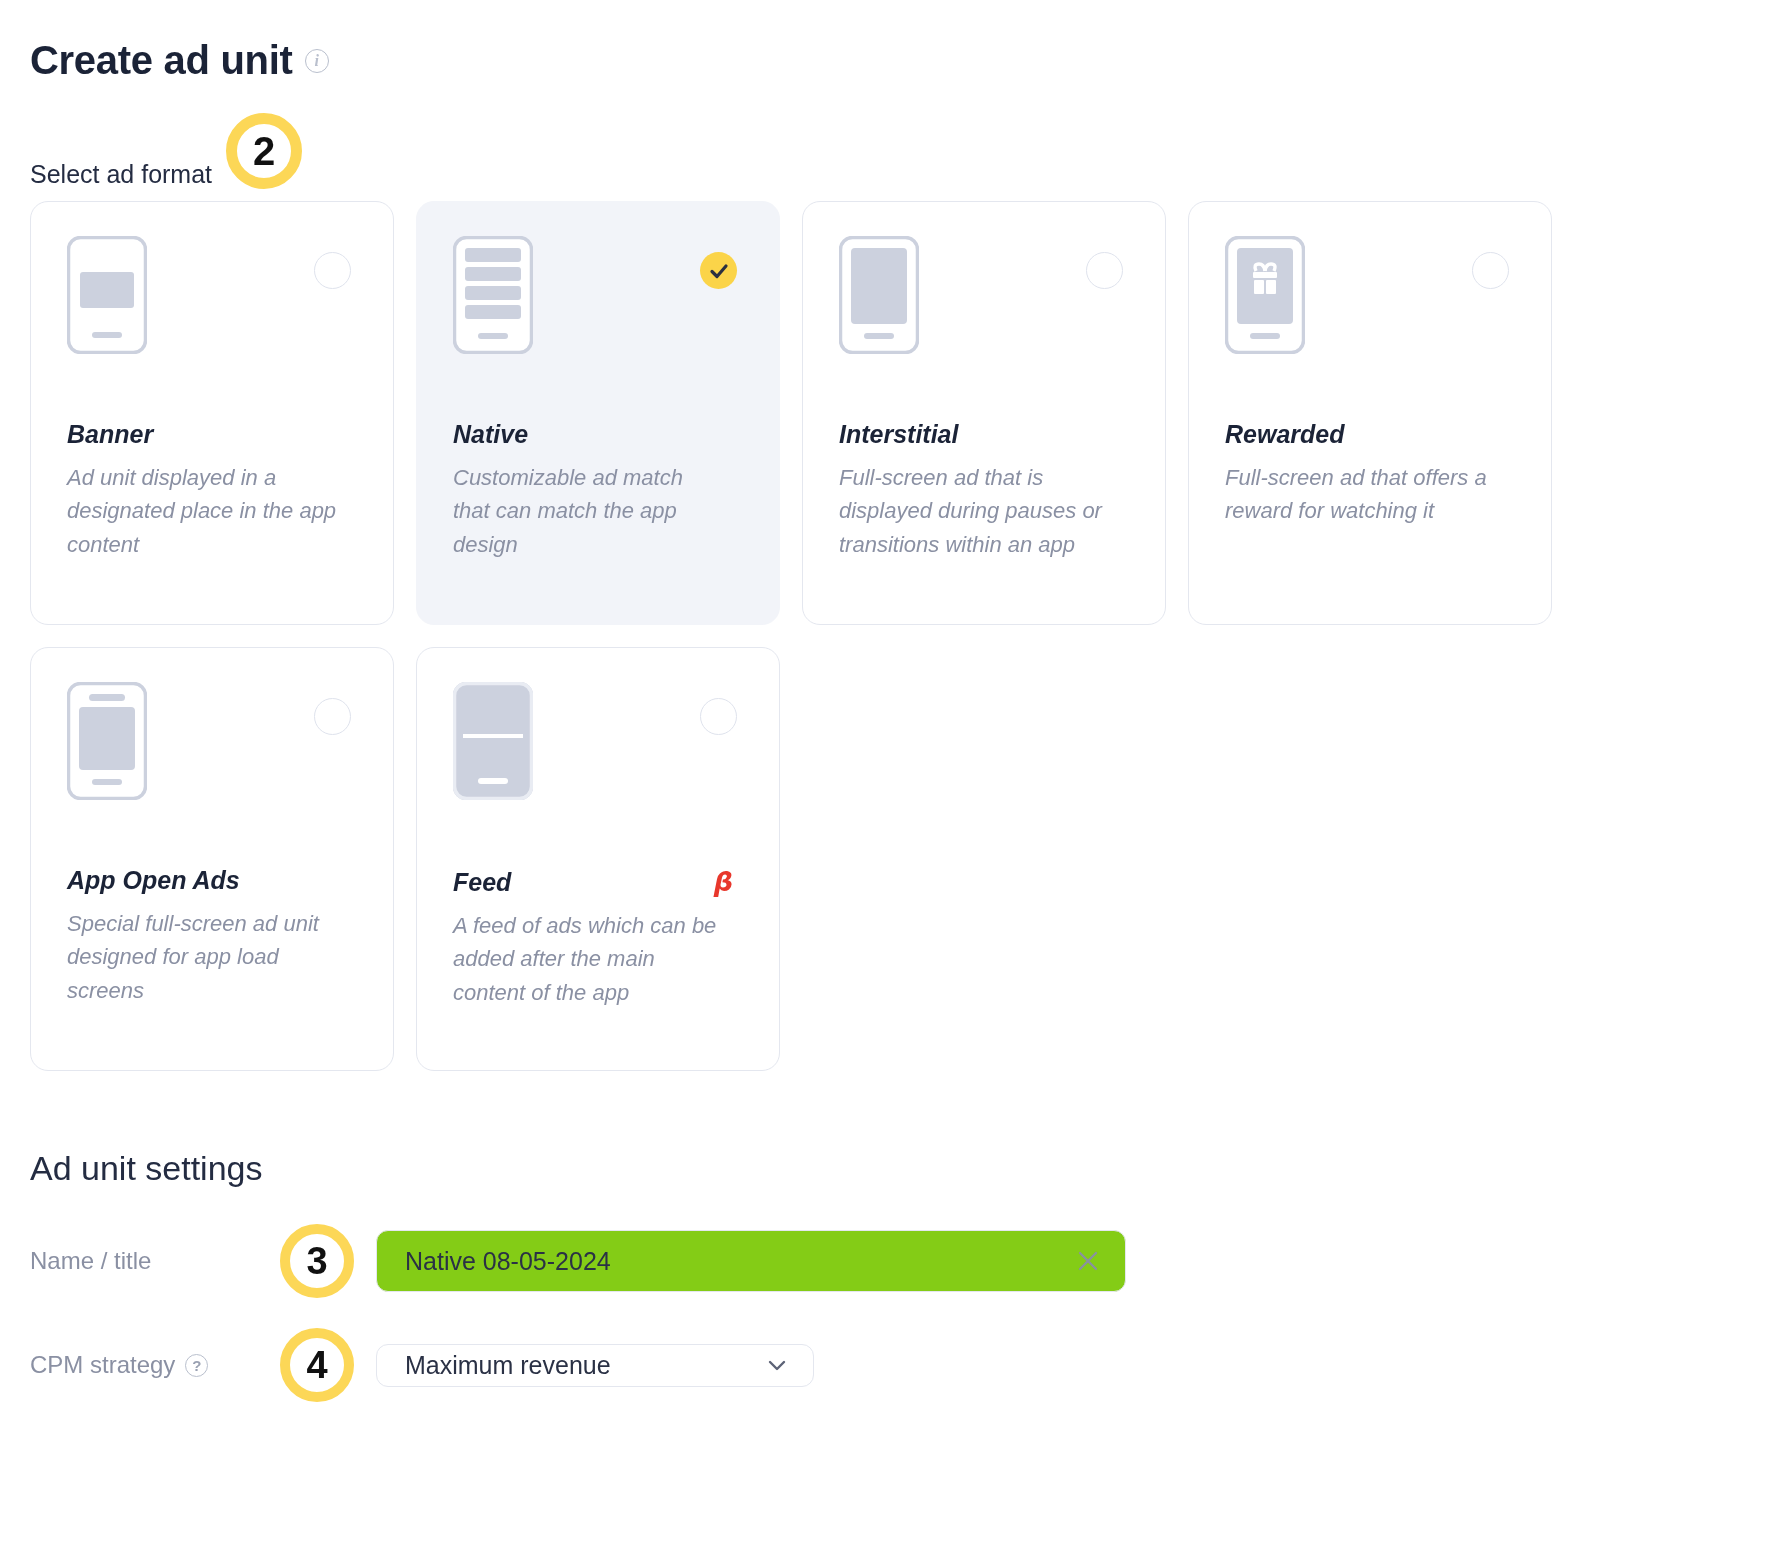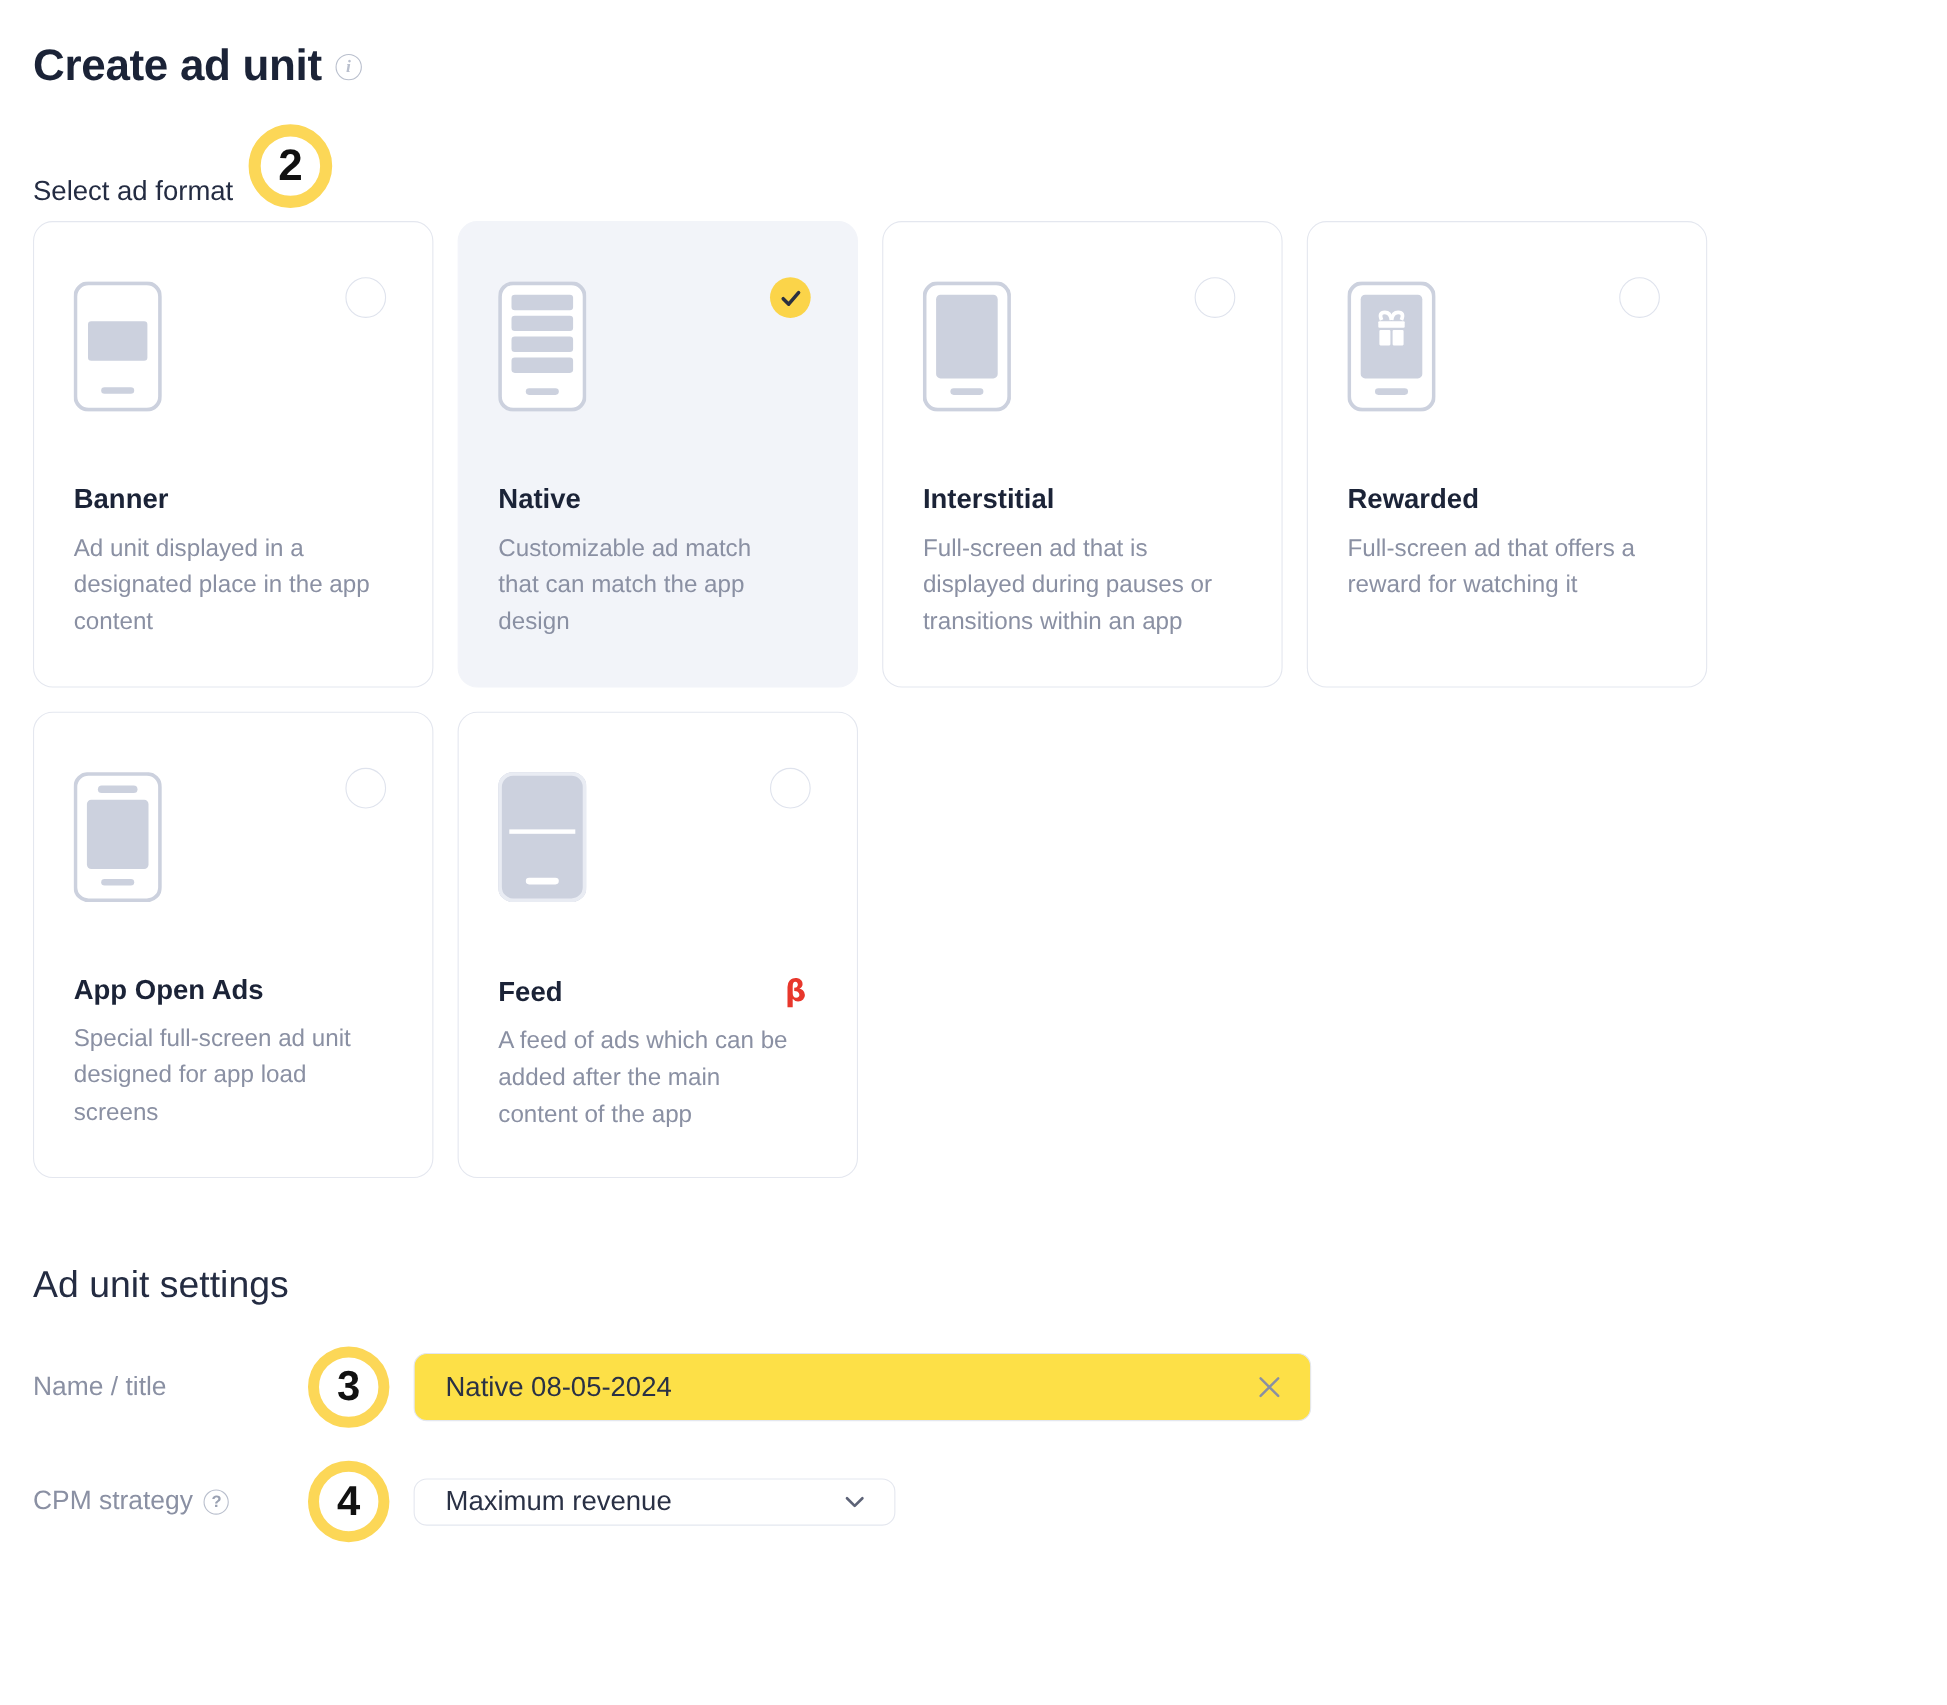--- a/index.html
+++ b/index.html
@@ -50,21 +50,22 @@
     grid-template-columns: repeat(4, 364px);
     gap: 22px 22px;
     margin-top: 12px;
   }
   .fmt-card {
     position: relative;
     border: 1.5px solid #e4e7ef;
     border-radius: 18px;
     background: #ffffff;
     height: 424px;
-    padding: 48px 36px 24px 36px;
+    padding: 28px 36px 24px 36px;
+    font-style: italic;
   }
   .fmt-card.selected {
     background: #f2f4f9;
     border-color: #f2f4f9;
   }
   .radio-dot {
     position: absolute; top: 50px; right: 42px;
     width: 37px; height: 37px; border-radius: 50%;
     border: 1.6px solid #dfe3ed; background: transparent;
   }
@@ -118,23 +119,23 @@
   .label-slot { width: 250px; flex: 0 0 250px; }
   .badge-slot {
     width: 96px; flex: 0 0 96px;
     display: flex; align-items: center; justify-content: flex-start;
   }
   .step-badge.sm {
     width: 74px; height: 74px; border-width: 10px;
     font-size: 38px;
   }
   .text-input {
-    width: 816px; height: 62px;
+    width: 750px; height: 62px;
     border: 1.5px solid #e4e7ef; border-radius: 12px;
-    background: #fde047;
+    background: #84cc16;
     display: flex; align-items: center;
     padding: 0 22px 0 28px;
     position: relative;
   }
   .text-input .value {
     flex: 1 1 auto;
     font-size: 25px; color: #2a3145;
   }
   .clear-x {
     width: 30px; height: 30px;

